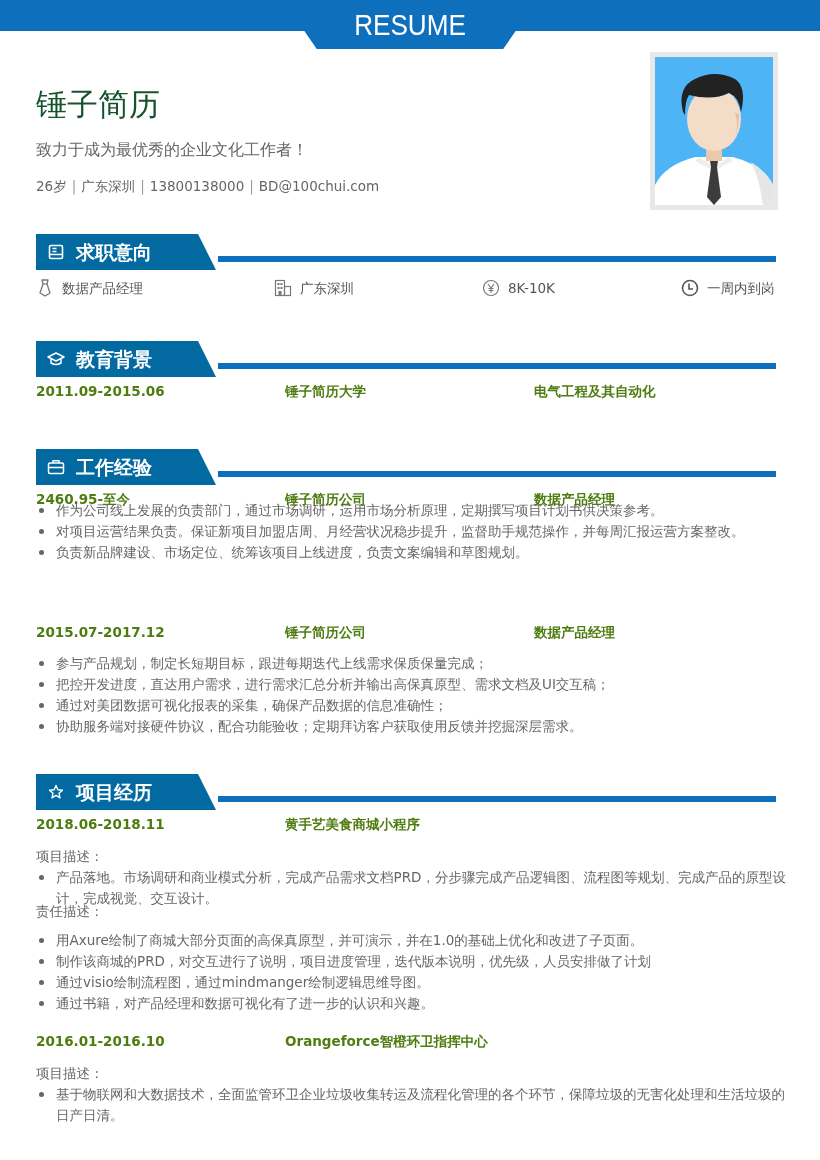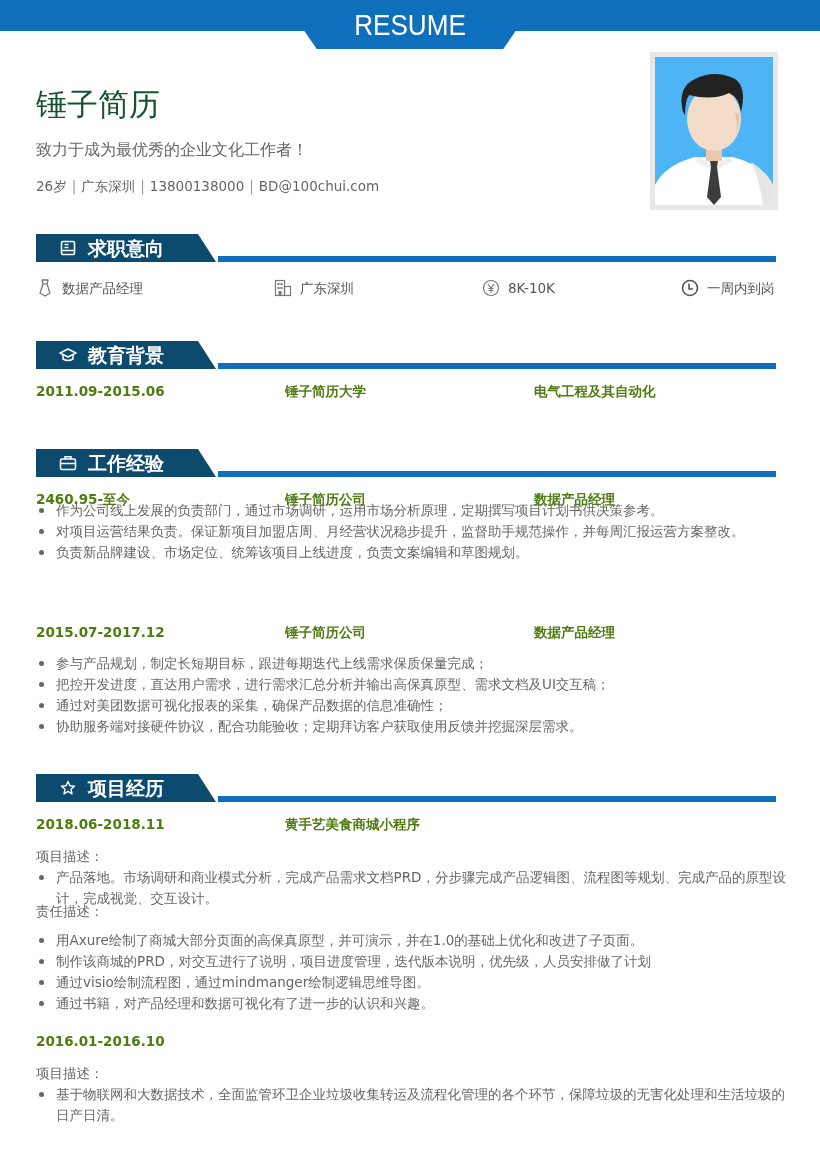--- a/index.html
+++ b/index.html
@@ -14,22 +14,22 @@
 
   .name { position: absolute; left: 36px; top: 84px; font-size: 31px; color: #14532d; line-height: 40px; }
   .motto { position: absolute; left: 36px; top: 140px; font-size: 16px; color: #666; line-height: 20px; }
   .contact { position: absolute; left: 36px; top: 176px; font-size: 13.5px; color: #666; line-height: 20px; display: flex; }
   .contact .sep { color: #999; margin: 0 5px; }
 
   .photo { position: absolute; left: 650px; top: 52px; width: 128px; height: 158px; background: #e8e8e8; padding: 5px; }
   .photo-inner { width: 118px; height: 148px; background: #4db4f5; position: relative; overflow: hidden; }
 
   .section-head { position: absolute; left: 36px; width: 740px; height: 28px; }
-  .section-tab { position: absolute; left: 0; top: 0; width: 180px; height: 28px; background: #0c4a6e;
-    clip-path: polygon(0 0, 90% 0, 100% 100%, 0 100%); display: flex; align-items: center; padding-left: 22px; }
+  .section-tab { position: absolute; left: 0; top: 0; width: 180px; height: 36px; background: #0369a1;
+    clip-path: polygon(0 0, 90% 0, 100% 100%, 0 100%); display: flex; align-items: center; padding-left: 10px; }
   .section-tab .ico { width: 20px; height: 20px; margin-right: 10px; display: flex; align-items: center; justify-content: center; }
   .section-tab .label { color: #fff; font-size: 19px; font-weight: bold; line-height: 28px; }
   .section-line { position: absolute; left: 182px; top: 22px; width: 558px; height: 6px; background: #0e6fbd; }
 
   .intent-row { position: absolute; left: 36px; top: 278px; width: 740px; height: 22px; font-size: 13.5px; color: #555; }
   .intent-item { position: absolute; top: 0; display: flex; align-items: center; line-height: 20px; }
   .intent-item .i { width: 18px; height: 18px; margin-right: 8px; display: flex; align-items: center; justify-content: center; }
 
   .entry-row { position: absolute; left: 36px; width: 740px; height: 20px; font-size: 13.5px; font-weight: bold; color: #4d7c0f; line-height: 20px; }
   .entry-row .c1 { position: absolute; left: 0; }
@@ -214,17 +214,18 @@
 <div class="plain" style="top:901px;">责任描述：</div>
 <ul class="bullets" style="top:930px;">
   <li>用Axure绘制了商城大部分页面的高保真原型，并可演示，并在1.0的基础上优化和改进了子页面。</li>
   <li>制作该商城的PRD，对交互进行了说明，项目进度管理，迭代版本说明，优先级，人员安排做了计划</li>
   <li>通过visio绘制流程图，通过mindmanger绘制逻辑思维导图。</li>
   <li>通过书籍，对产品经理和数据可视化有了进一步的认识和兴趣。</li>
 </ul>
 
 <div class="entry-row" style="top:1031px;">
   <span class="c1">2016.01-2016.10</span>
+  <span class="c2">Orangeforce智橙环卫指挥中心</span>
 </div>
 <div class="plain" style="top:1063px;">项目描述：</div>
 <ul class="bullets" style="top:1084px;">
   <li>基于物联网和大数据技术，全面监管环卫企业垃圾收集转运及流程化管理的各个环节，保障垃圾的无害化处理和生活垃圾的日产日清。</li>
 </ul>
 
 </body></html>

